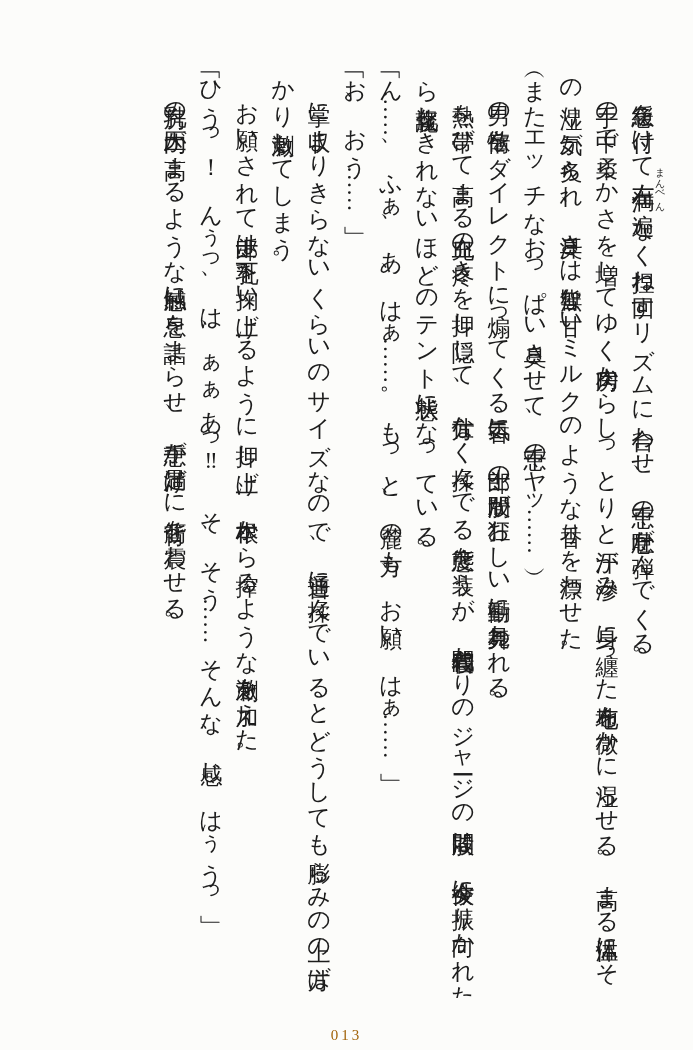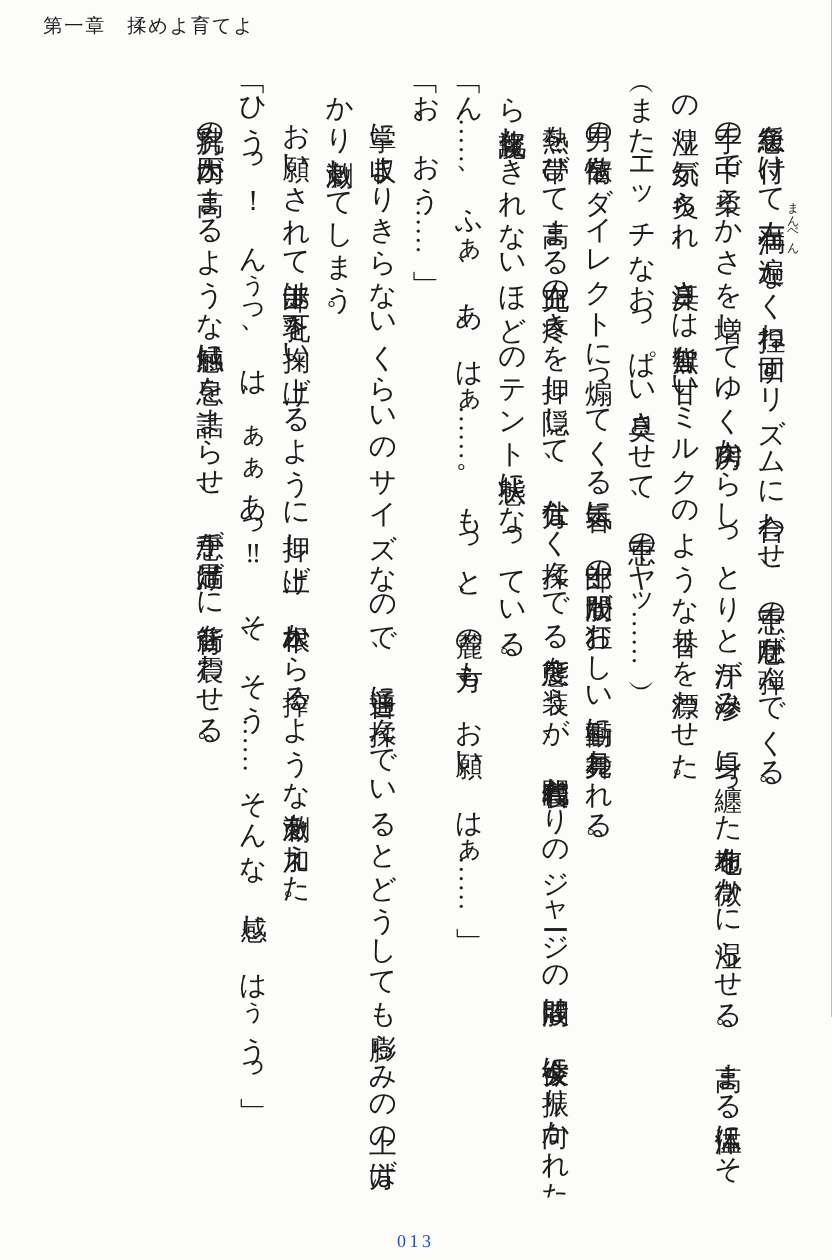--- a/index.html
+++ b/index.html
@@ -58,30 +58,29 @@
     text-align: center;
     font-size: 15px;
     letter-spacing: 3px;
     color: #2a2a2a;
   }
 </style>
 </head>
 <body>
 
 <div class="page" style="background: rgb(252, 252, 250); color: rgb(28, 28, 28);">
-  <div class="running-header">第一章　揉めよ育てよ</div>
 
   <div class="text-block">
       <p class="indent">緩急を付けて左右<ruby>満遍<rt>まんべん</rt></ruby>なく捏ね回すリズムに合わせ、千恵の吐息が弾んでくる。</p>
       <p class="indent">手の中で柔らかさを増してゆく房肉からしっとりと汗が滲み、身に纏った布地を微かに湿らせる。高まる体温にその湿り気が炙られ、汗臭さは皆無な甘いミルクのような香りを漂わせた。</p>
       <p>（またエッチなおっぱい臭させて、千恵のヤッ……）</p>
       <p class="indent">男の欲情をダイレクトに煽ってくる香気に、士郎の股間が狂おしい衝動に見舞われる。</p>
       <p class="indent">熱を帯びて高まる充血の疼きを押し隠して、仕方なく揉んでる態度を装うが、寝間着代わりのジャージの股間は、今彼女に振り向かれたら誤魔化しきれないほどのテント状態になっている。</p>
       <p>「ん……、ふぁ、あ、はぁ……。もっと、麓の方も、お願い、はぁ……」</p>
       <p>「お、おう……」</p>
       <p class="indent">掌に収まりきらないくらいのサイズなので、普通に揉んでいるとどうしても膨らみの上の方ばかり刺激してしまう。</p>
       <p class="indent">お願いされて士郎は下乳を掬い上げるように押し上げ、根本から搾るような刺激を加えた。</p>
       <p>「ひうっ！　んぅっ、は、ぁぁあっ‼　そ、そう……そんな、感じ、はぅうっ」</p>
       <p class="indent">乳房の内圧が高まるような感触に息を詰まらせ、千恵が満足げに背筋を震わせる。</p>
     </div>
 
-  <div class="page-number" style="color: #1d4ed8;">013</div>
+  <div class="page-number" style="color: #a16207;">013</div>
 </div>
 
 </body></html>

